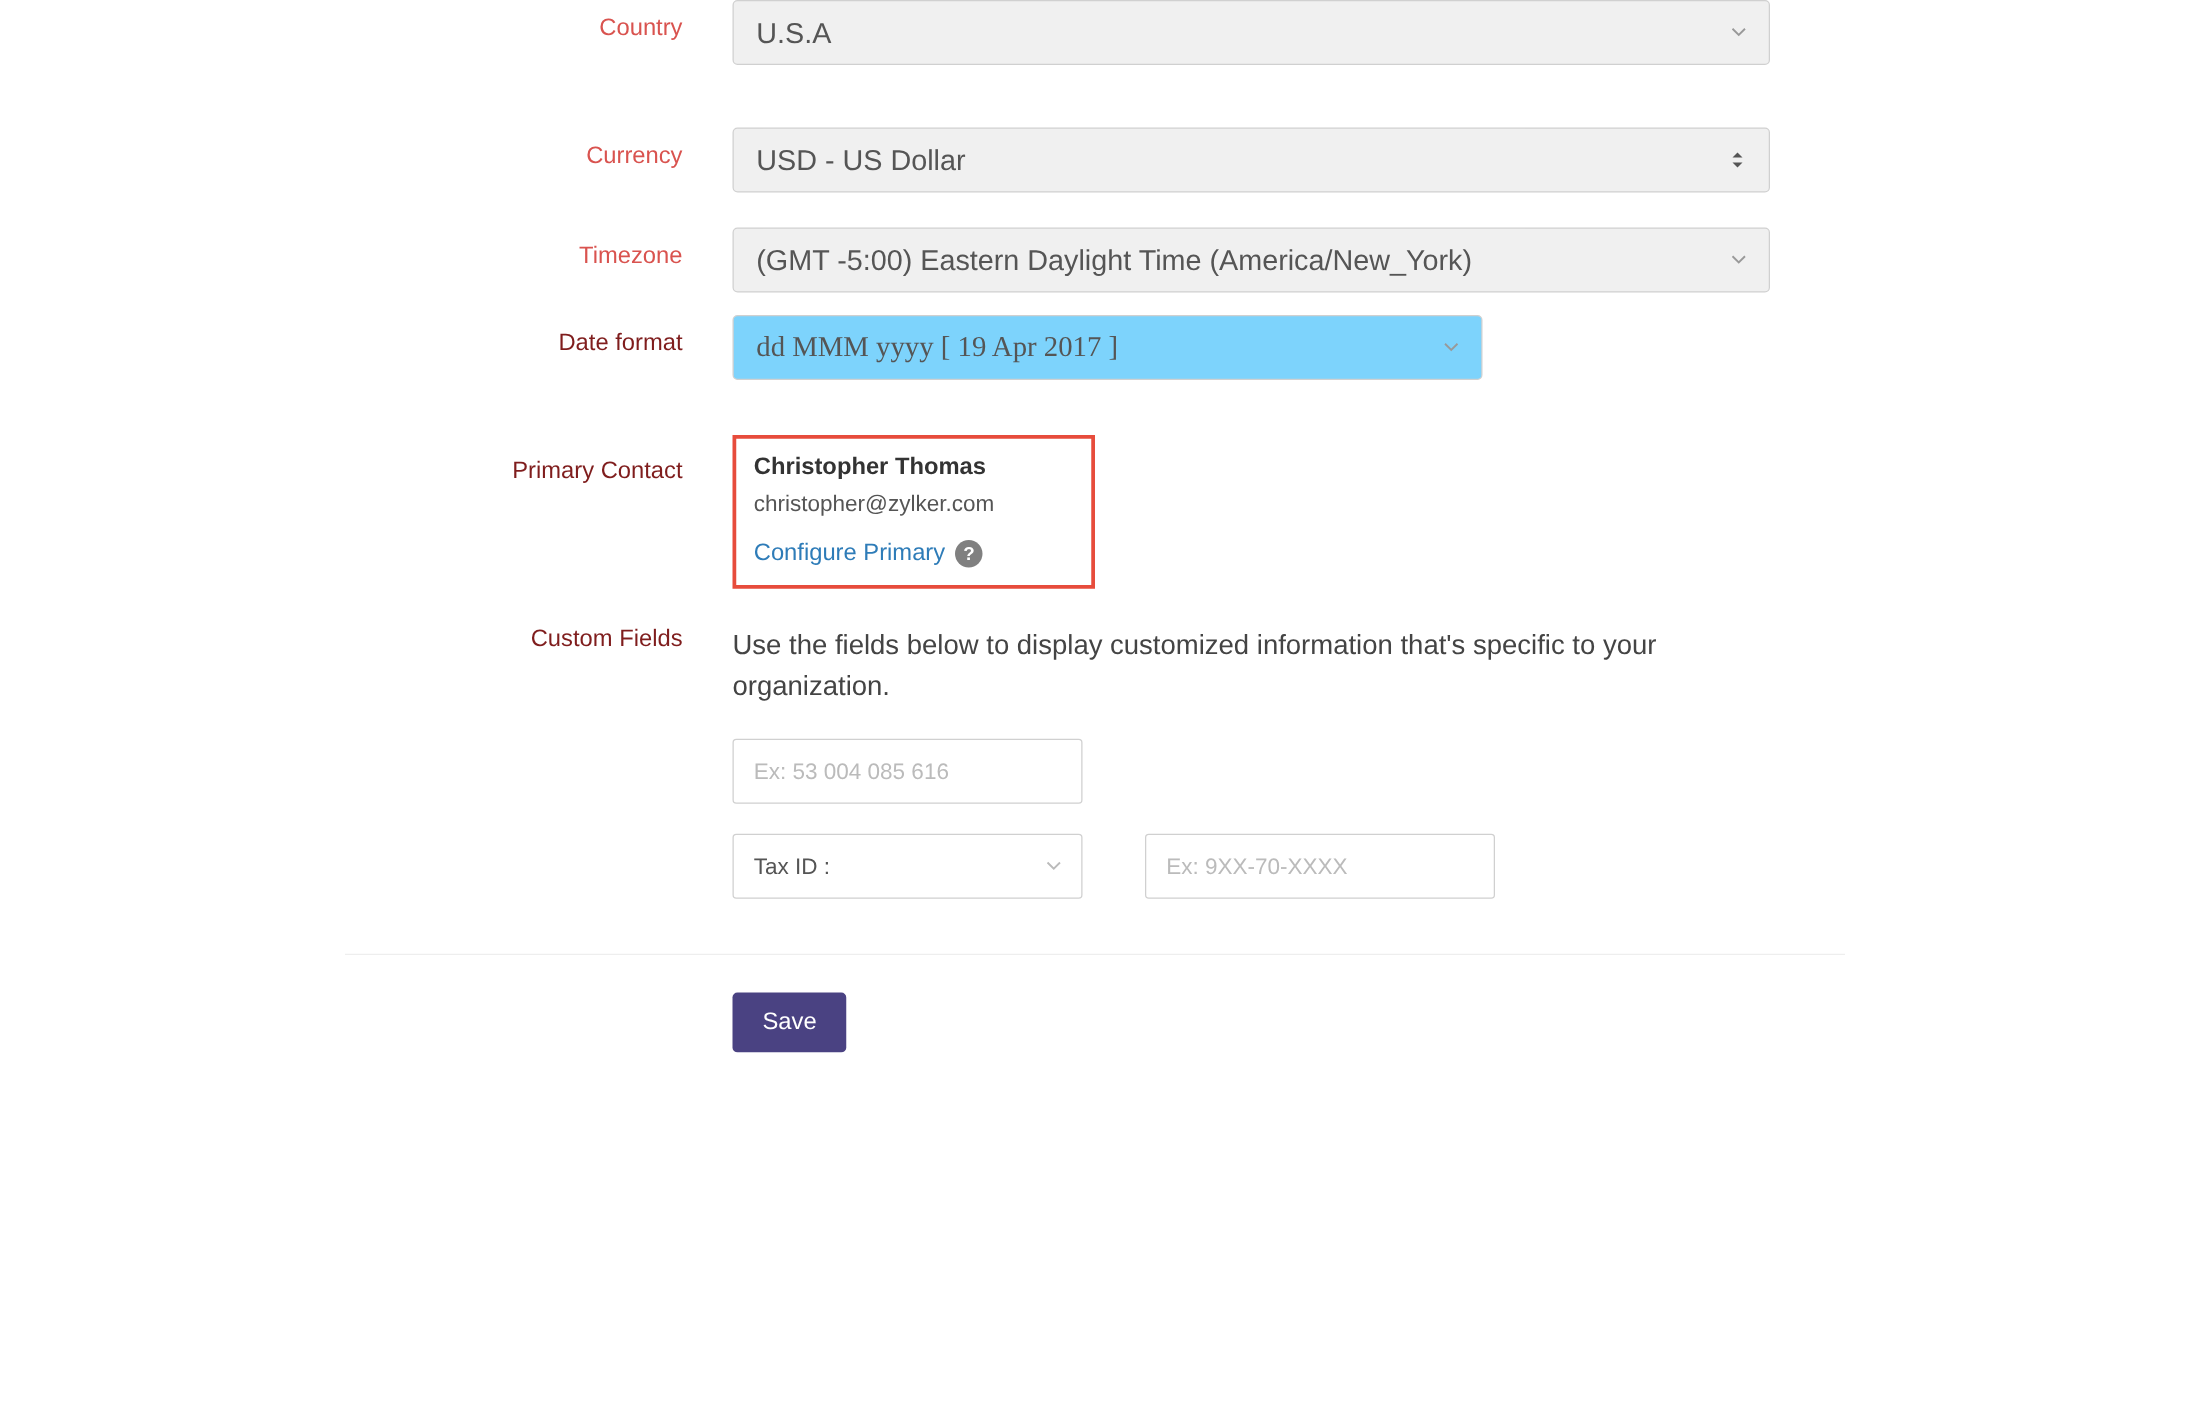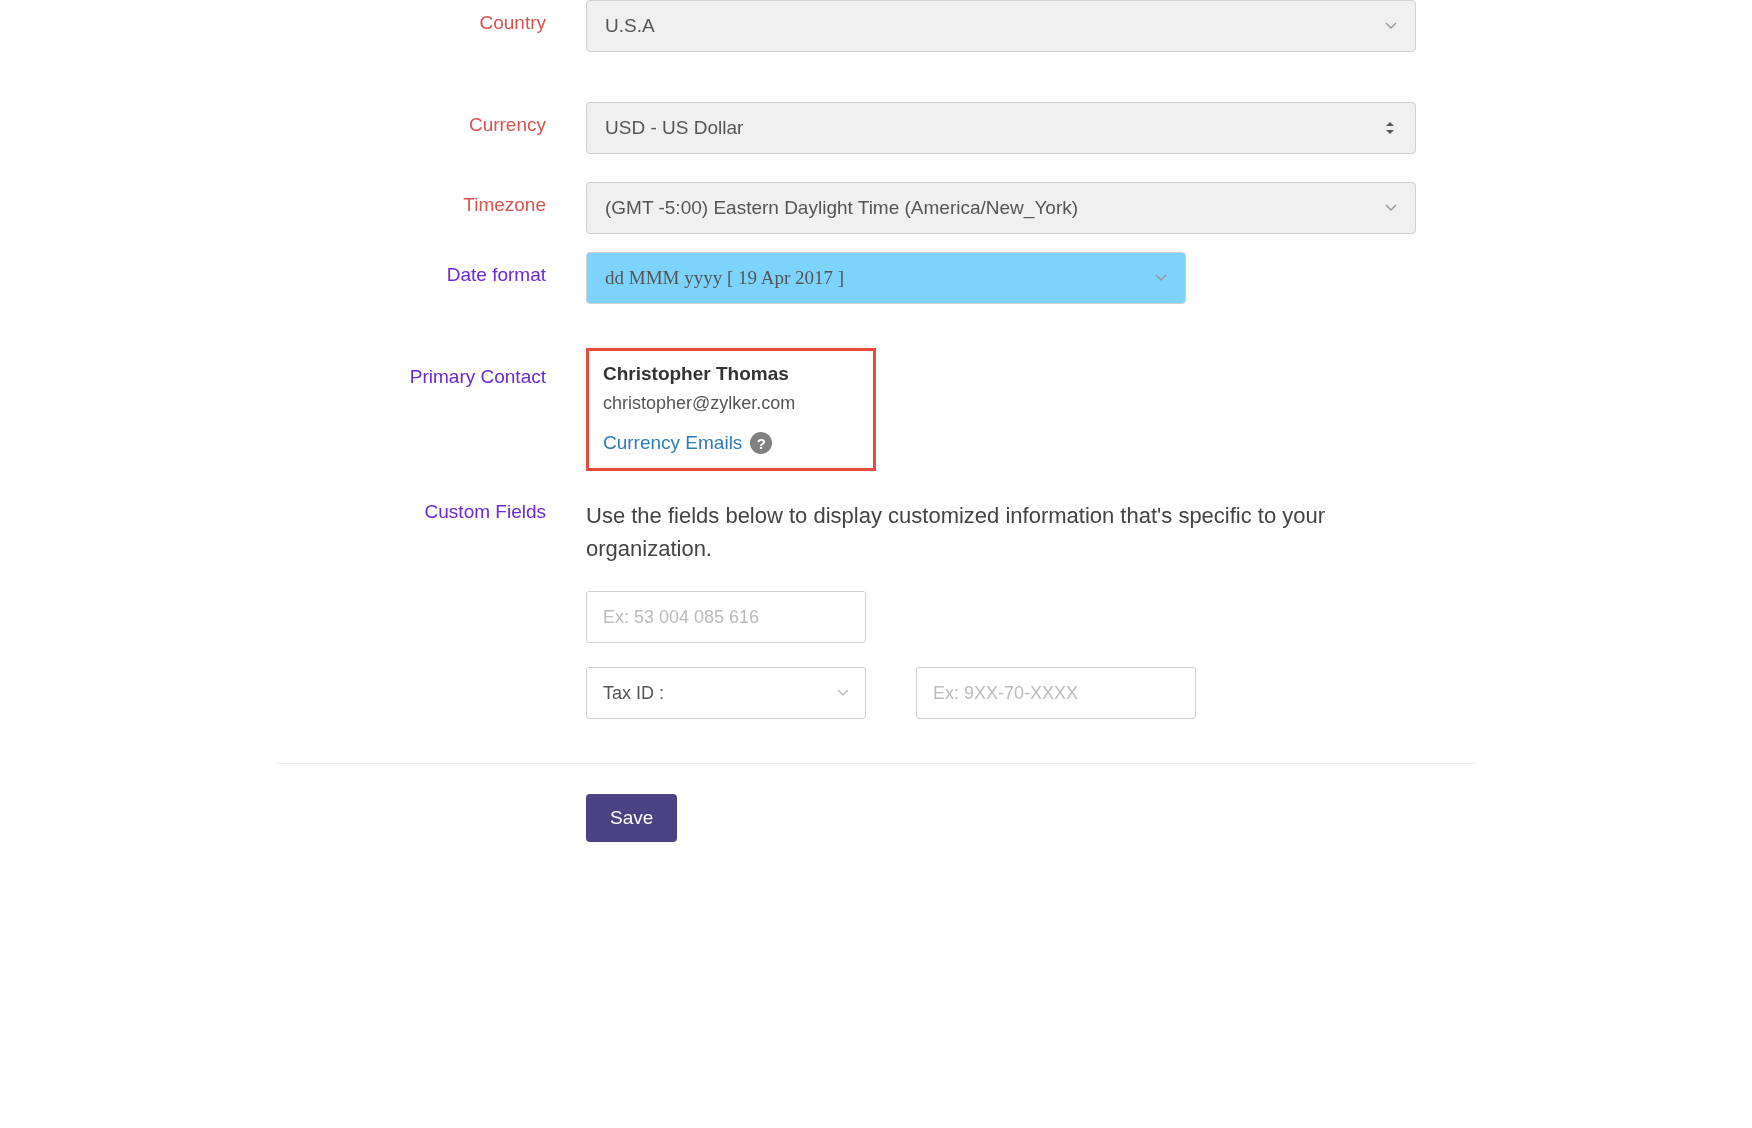--- a/index.html
+++ b/index.html
@@ -26,21 +26,21 @@
     .form-row.tight {
       margin-bottom: 18px;
     }
     .label-col {
       width: 310px;
       text-align: right;
       padding-right: 40px;
       padding-top: 12px;
       flex-shrink: 0;
       font-size: 19px;
-      color: #6d28d9;
+      color: #7f1d1d;
     }
     .label-col.required {
       color: #d9534f;
     }
     .field-col {
       flex: 1;
       min-width: 0;
     }
     .field-col.full {
       max-width: 830px;
@@ -48,21 +48,21 @@
     .select-box {
       position: relative;
       height: 52px;
       background: #f0f0f0;
       border: 1px solid #d0d0d0;
       border-radius: 4px;
       display: flex;
       align-items: center;
       padding: 0 18px;
       cursor: pointer;
-      font-size: 19px;
+      font-size: 23px;
       color: #555;
     }
     .select-box.white {
       background: #7dd3fc;
       font-family: Liberation Serif, serif;
     }
     .select-box .caret {
       position: absolute;
       right: 18px;
       top: 50%;
@@ -258,21 +258,21 @@
 
   <div class="spacer"></div>
 
   <div class="form-row">
     <div class="label-col">Primary Contact</div>
     <div class="field-col">
       <div class="contact-box">
         <div class="contact-name">Christopher Thomas</div>
         <div class="contact-email">christopher@zylker.com</div>
         <div class="config-row">
-          <a class="config-link">Currency Emails</a>
+          <a class="config-link">Configure Primary</a>
           <span class="help-icon">?</span>
         </div>
       </div>
     </div>
   </div>
 
   <div class="form-row" style="margin-bottom:0;">
     <div class="label-col" style="padding-top:2px;">Custom Fields</div>
     <div class="field-col">
       <div class="custom-desc">Use the fields below to display customized information that's specific to your organization.</div>

